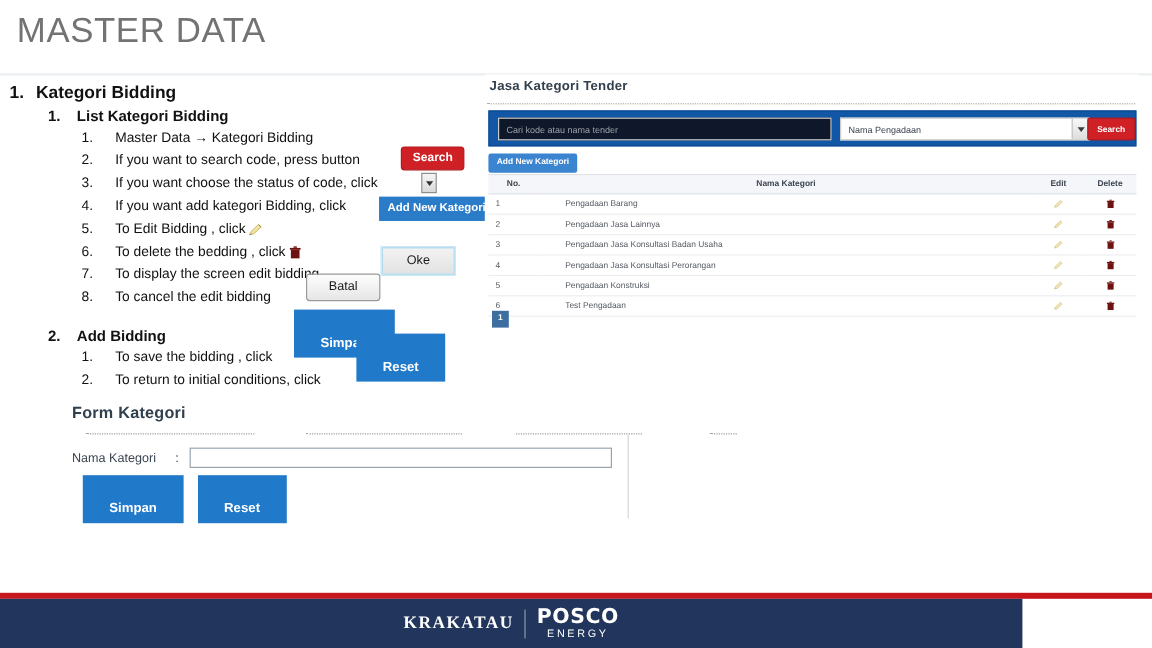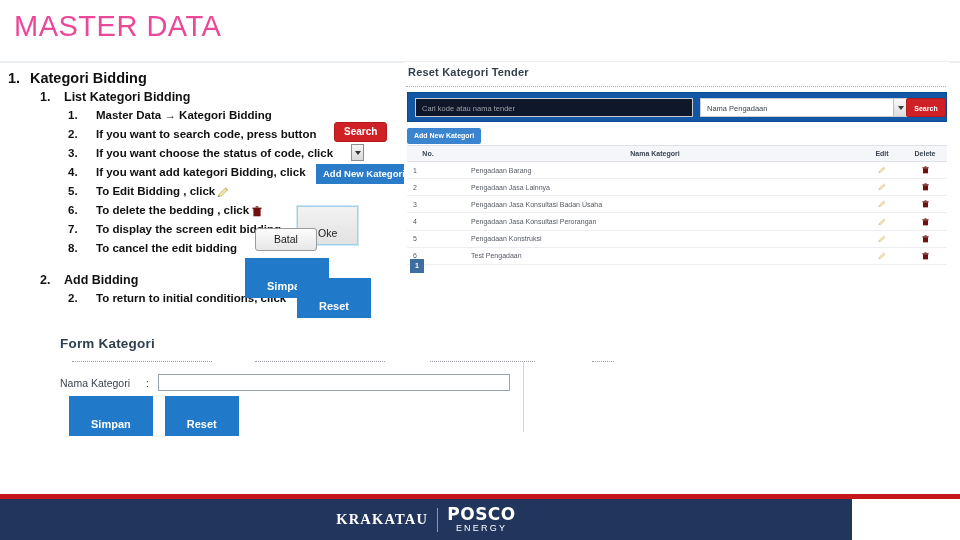--- a/index.html
+++ b/index.html
@@ -15,21 +15,21 @@
     width: 960px; height: 540px;
     background: #ffffff;
   }
 
   
   #slide-title {
     position: absolute;
     left: 14px; top: 10px;
     font-size: 29px;
     letter-spacing: 0.5px;
-    color: #ec4899;
+    color: #737373;
     font-weight: 400;
     font-family: "Liberation Sans", sans-serif;
     white-space: nowrap;
   }
   #title-rule {
     position: absolute;
     left: 0; top: 61px;
     width: 960px; height: 2px;
     background: #eceff1;
   }
@@ -54,21 +54,21 @@
     font-size: 12.5px;
     font-weight: bold;
     color: #111111;
     margin: 0 0 3px 40px;
     white-space: nowrap;
   }
   .lvl2 .num { display: inline-block; width: 24px; }
   .lvl3 {
     position: relative;
     font-size: 11.5px;
-    font-weight: bold;
+    font-weight: normal;
     color: #111111;
     margin: 0 0 2px 68px;
     white-space: nowrap;
     line-height: 17px;
   }
   .lvl3 .num { display: inline-block; width: 28px; }
   .gap { height: 14px; }
 
   
   .ico-pencil {
@@ -124,22 +124,23 @@
     padding: 4px 18px 5px;
     border-radius: 3px;
     text-align: center;
   }
   .btn-oke {
     background: linear-gradient(#f2f2f2, #e2e2e2);
     border: 1px solid #9fd2ea;
     outline: 1px solid #cfe8f5;
     color: #1a1a1a;
     font-size: 10.5px;
-    padding: 20px 20px 5px;
-    text-align: center;
+    padding: 4px 20px 5px;
+    text-align: center;
+    margin-left: 21px;
   }
   .caret-box {
     width: 13px; height: 17px;
     background: linear-gradient(#f6f6f6, #d9d9d9);
     border: 1px solid #8d8d8d;
     position: relative;
   }
   .caret-box::after {
     content: "";
     position: absolute;
@@ -449,20 +450,23 @@
     <div class="lvl3">
       <span class="num">8.</span><span>To cancel the edit bidding</span>
     </div>
 
     <div class="gap"></div>
 
     <div class="lvl2">
       <span class="num">2.</span><span>Add Bidding</span>
     </div>
     <div class="lvl3">
+      <span class="num">1.</span><span>To save the bidding , click</span>
+    </div>
+    <div class="lvl3">
       <span class="num">2.</span><span>To return to initial conditions, click</span>
     </div>
   </div>
 
   <div class="callout btn-search-red" style="left:334px; top:122px;">Search</div>
 
   <div class="callout caret-box" style="left:351px; top:144px;"></div>
 
   <div class="callout btn-blue-flat" style="left:316px; top:164px;">Add New Kategori</div>
 
@@ -486,21 +490,21 @@
 
     <div id="fk-row">
       <span id="fk-label">Nama Kategori</span><span id="fk-colon">:</span><span id="fk-input" title=""></span>
     </div>
     <div id="fk-vline"></div>
   </div>
   <div class="dotstub" style="left:592px; top:361px; width:22px;"></div>
 
   <div id="app">
 
-    <div id="app-title">Reset Kategori Tender</div>
+    <div id="app-title">Jasa Kategori Tender</div>
     <div id="app-rule"></div>
 
     <div id="search-bar">
       <div id="search-input">Cari kode atau nama tender</div>
       <div id="select-pengadaan">
         <span>Nama Pengadaan</span>
         <span id="select-caret"></span>
       </div>
       <div id="app-search-btn">Search</div>
     </div>

